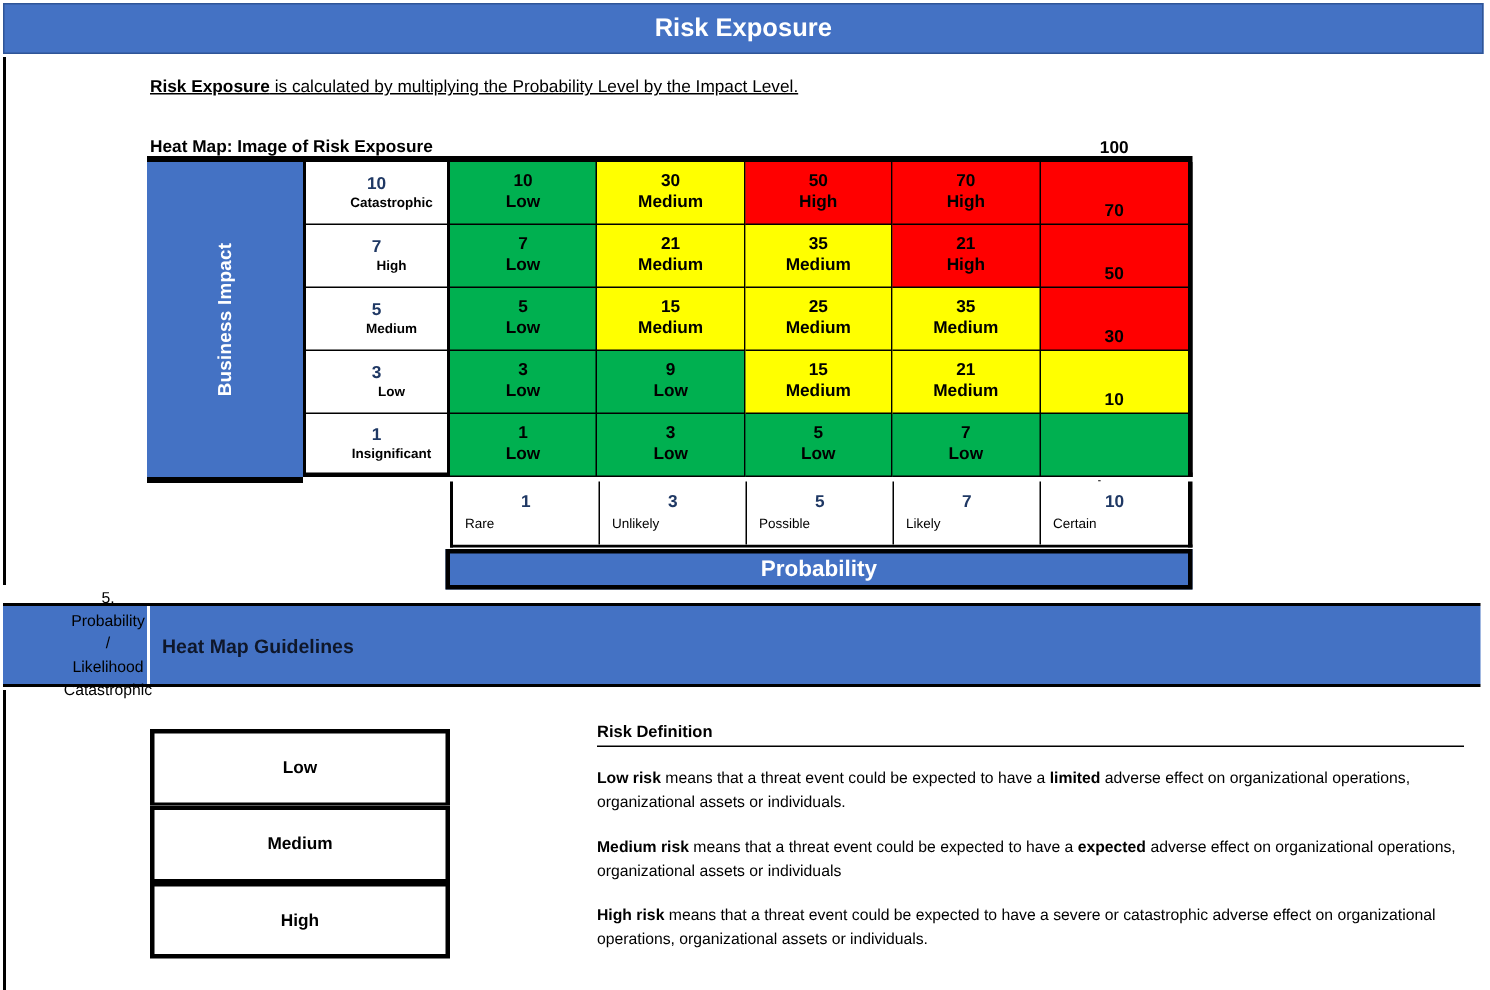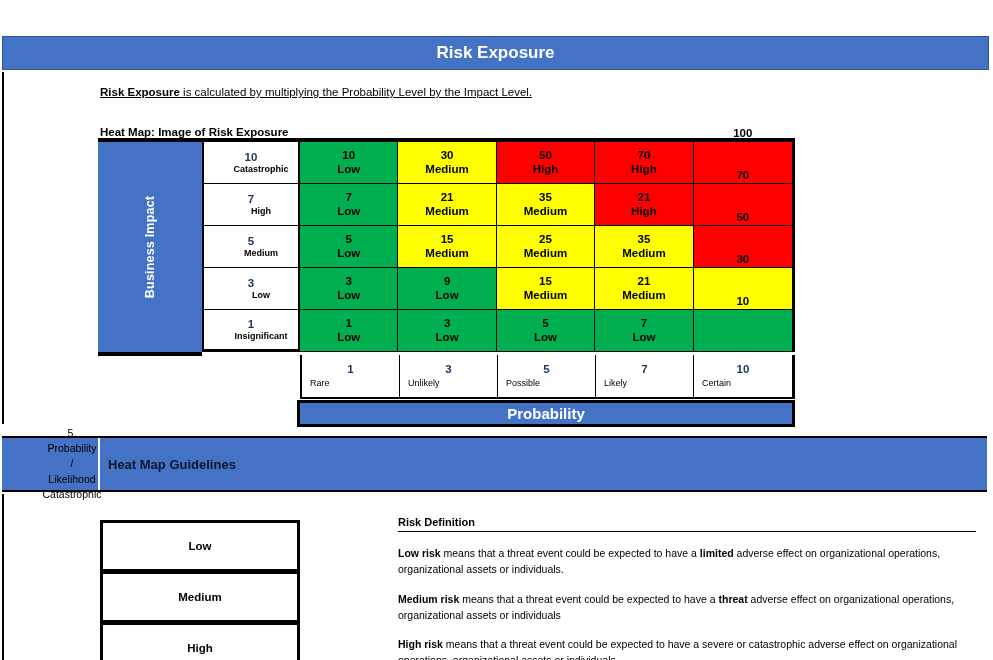--- a/index.html
+++ b/index.html
@@ -14,21 +14,20 @@
     font-family: "Liberation Sans", sans-serif;
     overflow: hidden;
   }
 
   
   #page {
     position: absolute;
     left: 0; top: 0;
     width: 993px; height: 508px;
     background: #ffffff;
-    margin-top: 34px;
   }
   .edge-left {
     position: absolute;
     left: 2px; top: 38px;
     width: 2px; height: 352px;
     background: #000000;
   }
   .edge-left-2 {
     position: absolute;
     left: 2px; top: 460px;
@@ -521,21 +520,21 @@
   </div>
 
   <div id="definitions">
     <div id="def-title">Risk Definition</div>
 
     <div class="def-para">
       <b>Low risk</b><span> means that a threat event could be expected to have a </span><b>limited</b><span> adverse effect on organizational operations, organizational assets or individuals.</span>
     </div>
 
     <div class="def-para">
-      <b>Medium risk</b><span> means that a threat event could be expected to have a </span><b>threat</b><span> adverse effect on organizational operations, organizational assets or individuals</span>
+      <b>Medium risk</b><span> means that a threat event could be expected to have a </span><b>expected</b><span> adverse effect on organizational operations, organizational assets or individuals</span>
     </div>
 
     <div class="def-para">
       <b>High risk</b><span> means that a threat event could be expected to have a severe or catastrophic adverse effect on organizational operations, organizational assets or individuals.</span>
     </div>
   </div>
 
 </div>
 
 </body></html>

